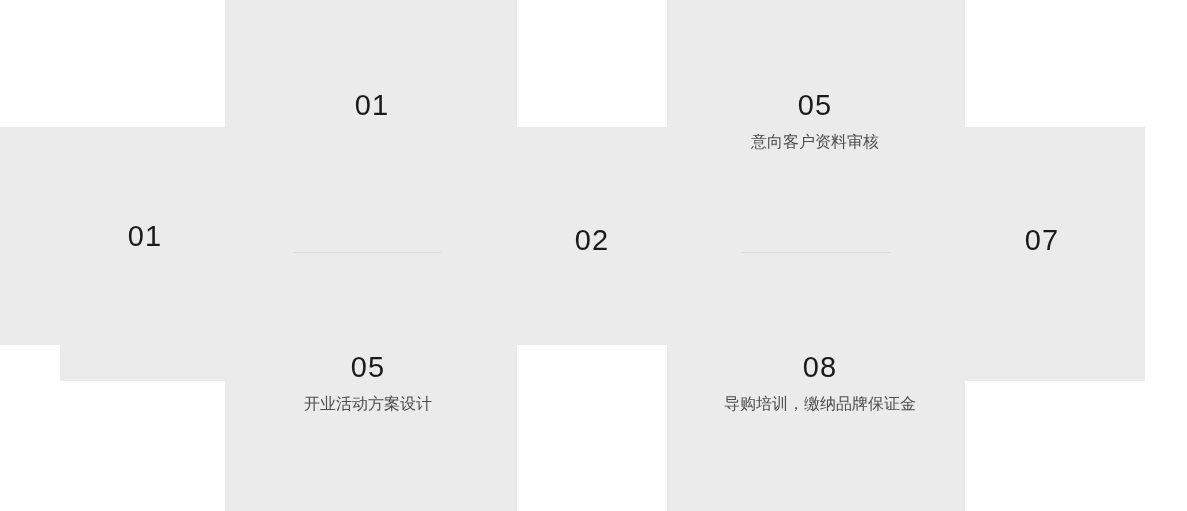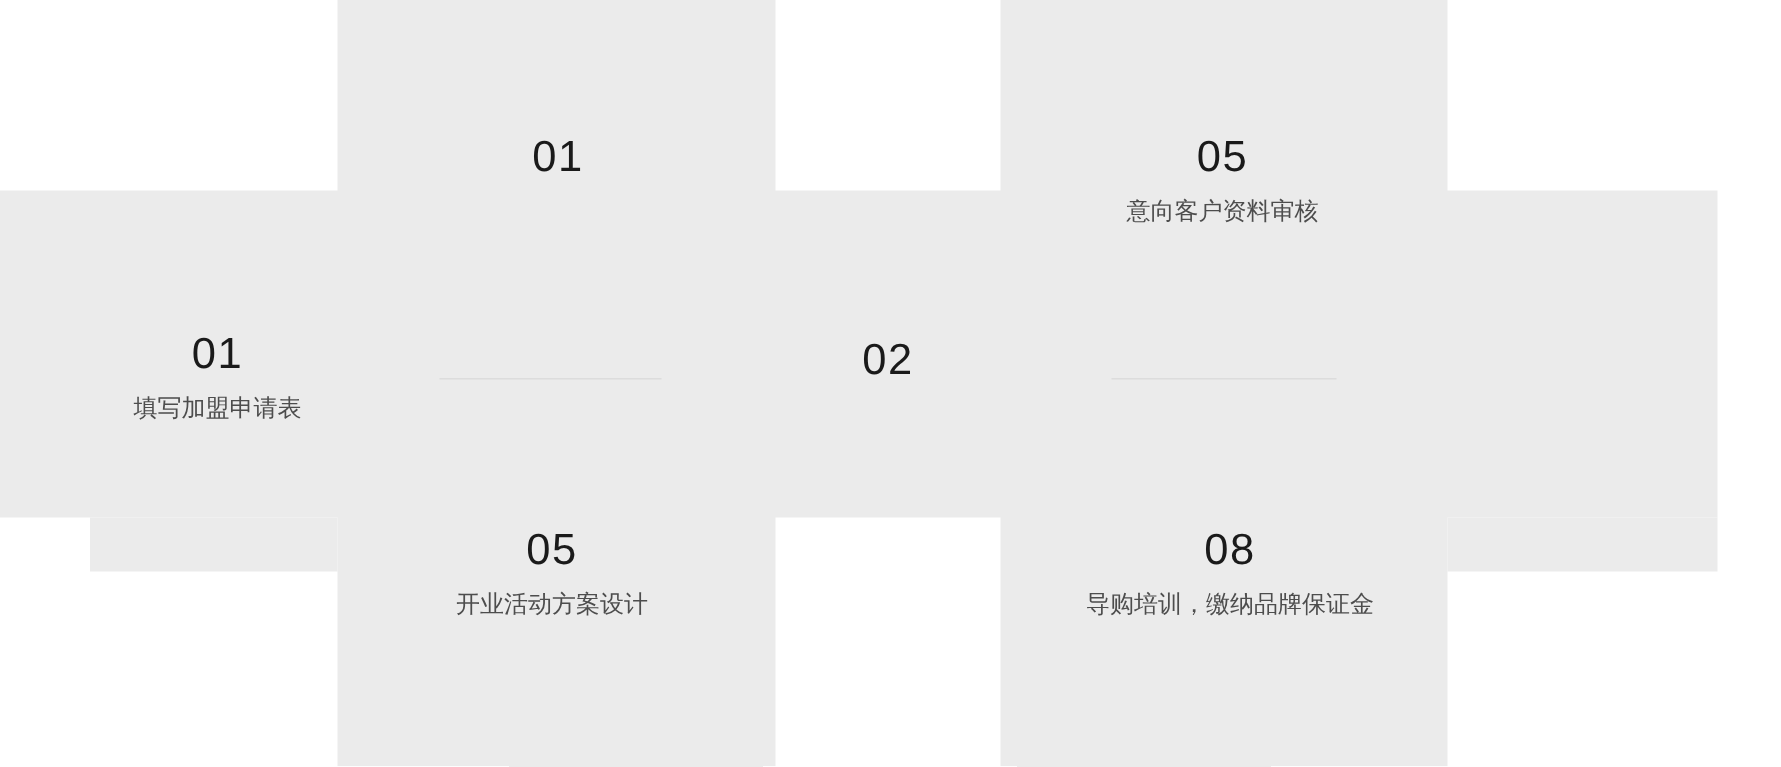--- a/index.html
+++ b/index.html
@@ -73,21 +73,20 @@
   <div class="block col-left"></div>
   <div class="block col-right"></div>
   <div class="block step-bl"></div>
   <div class="block step-br"></div>
 
   <div class="divider d1"></div>
   <div class="divider d2"></div>
 
   <div class="step s1">
     <div class="step-number">01</div>
-    <div class="step-label">填写加盟申请表</div>
   </div>
 
   <div class="step s2">
     <div class="step-number">01</div>
   </div>
 
   <div class="step s3">
     <div class="step-number">05</div>
     <div class="step-label">开业活动方案设计</div>
   </div>
@@ -100,15 +99,16 @@
     <div class="step-number">05</div>
     <div class="step-label">意向客户资料审核</div>
   </div>
 
   <div class="step s6">
     <div class="step-number">08</div>
     <div class="step-label">导购培训，缴纳品牌保证金</div>
   </div>
 
   <div class="step s7">
+    <div class="step-number">07</div>
   </div>
 
 </div>
 
 </body></html>

